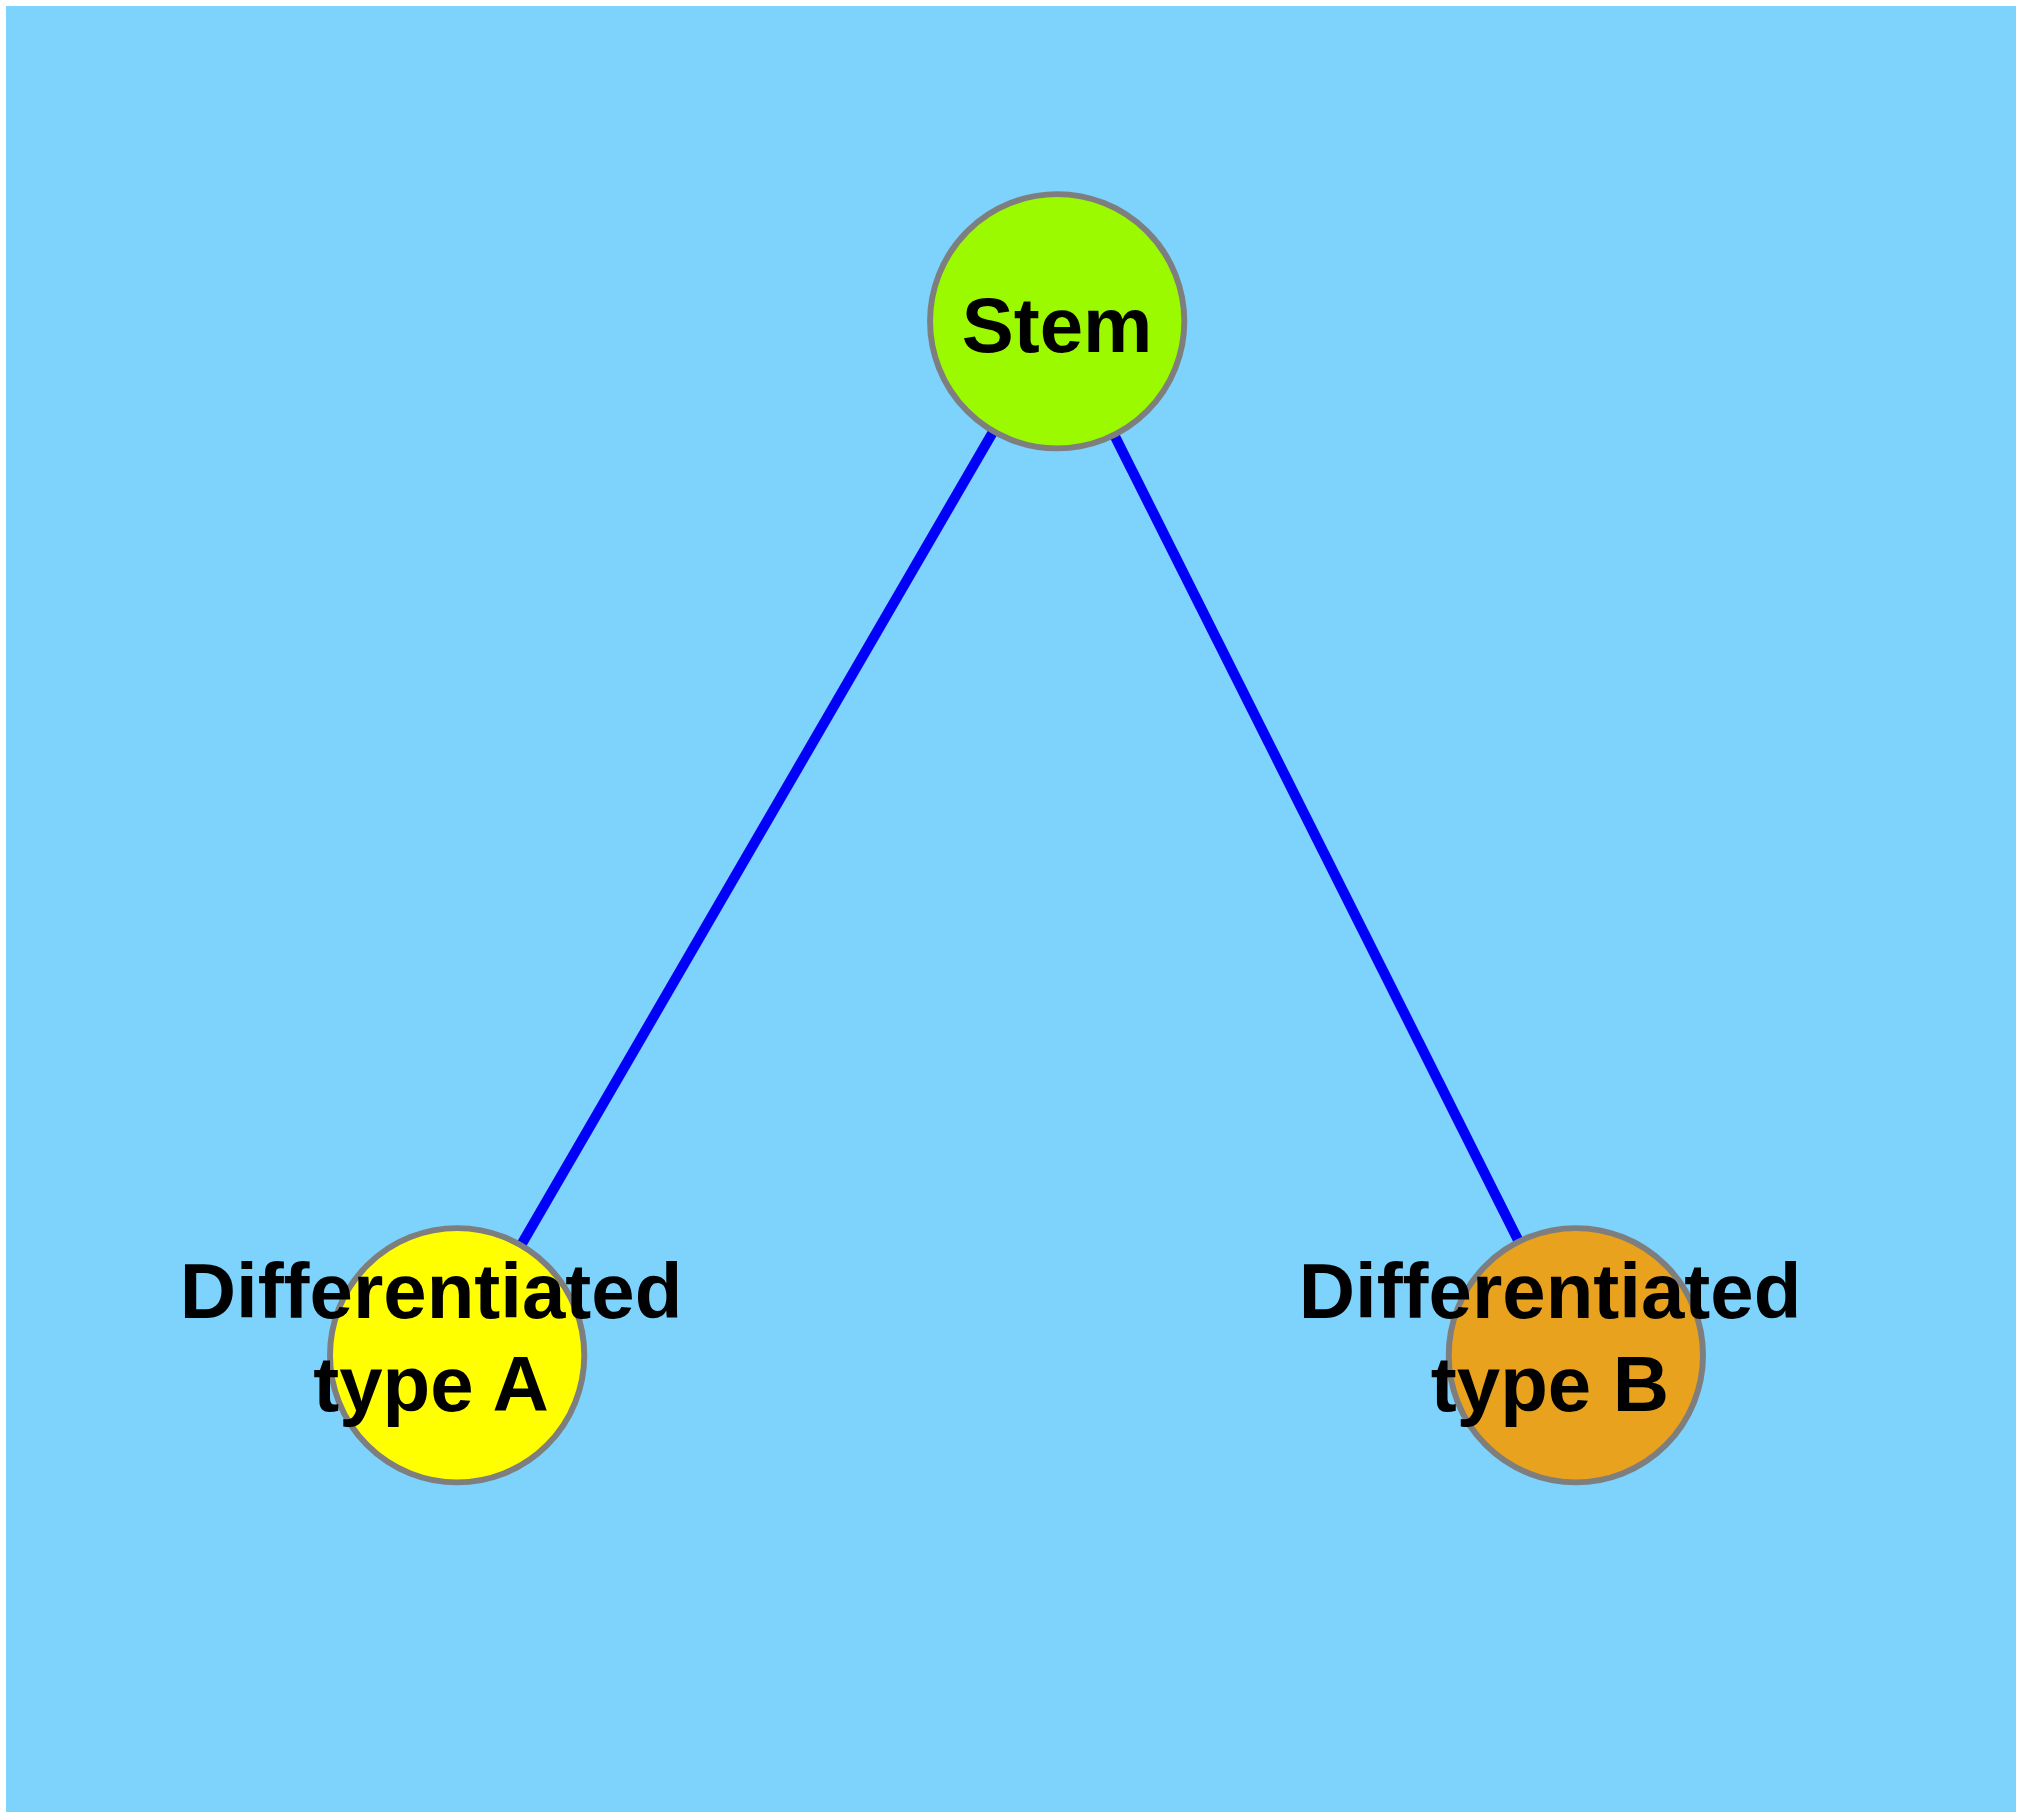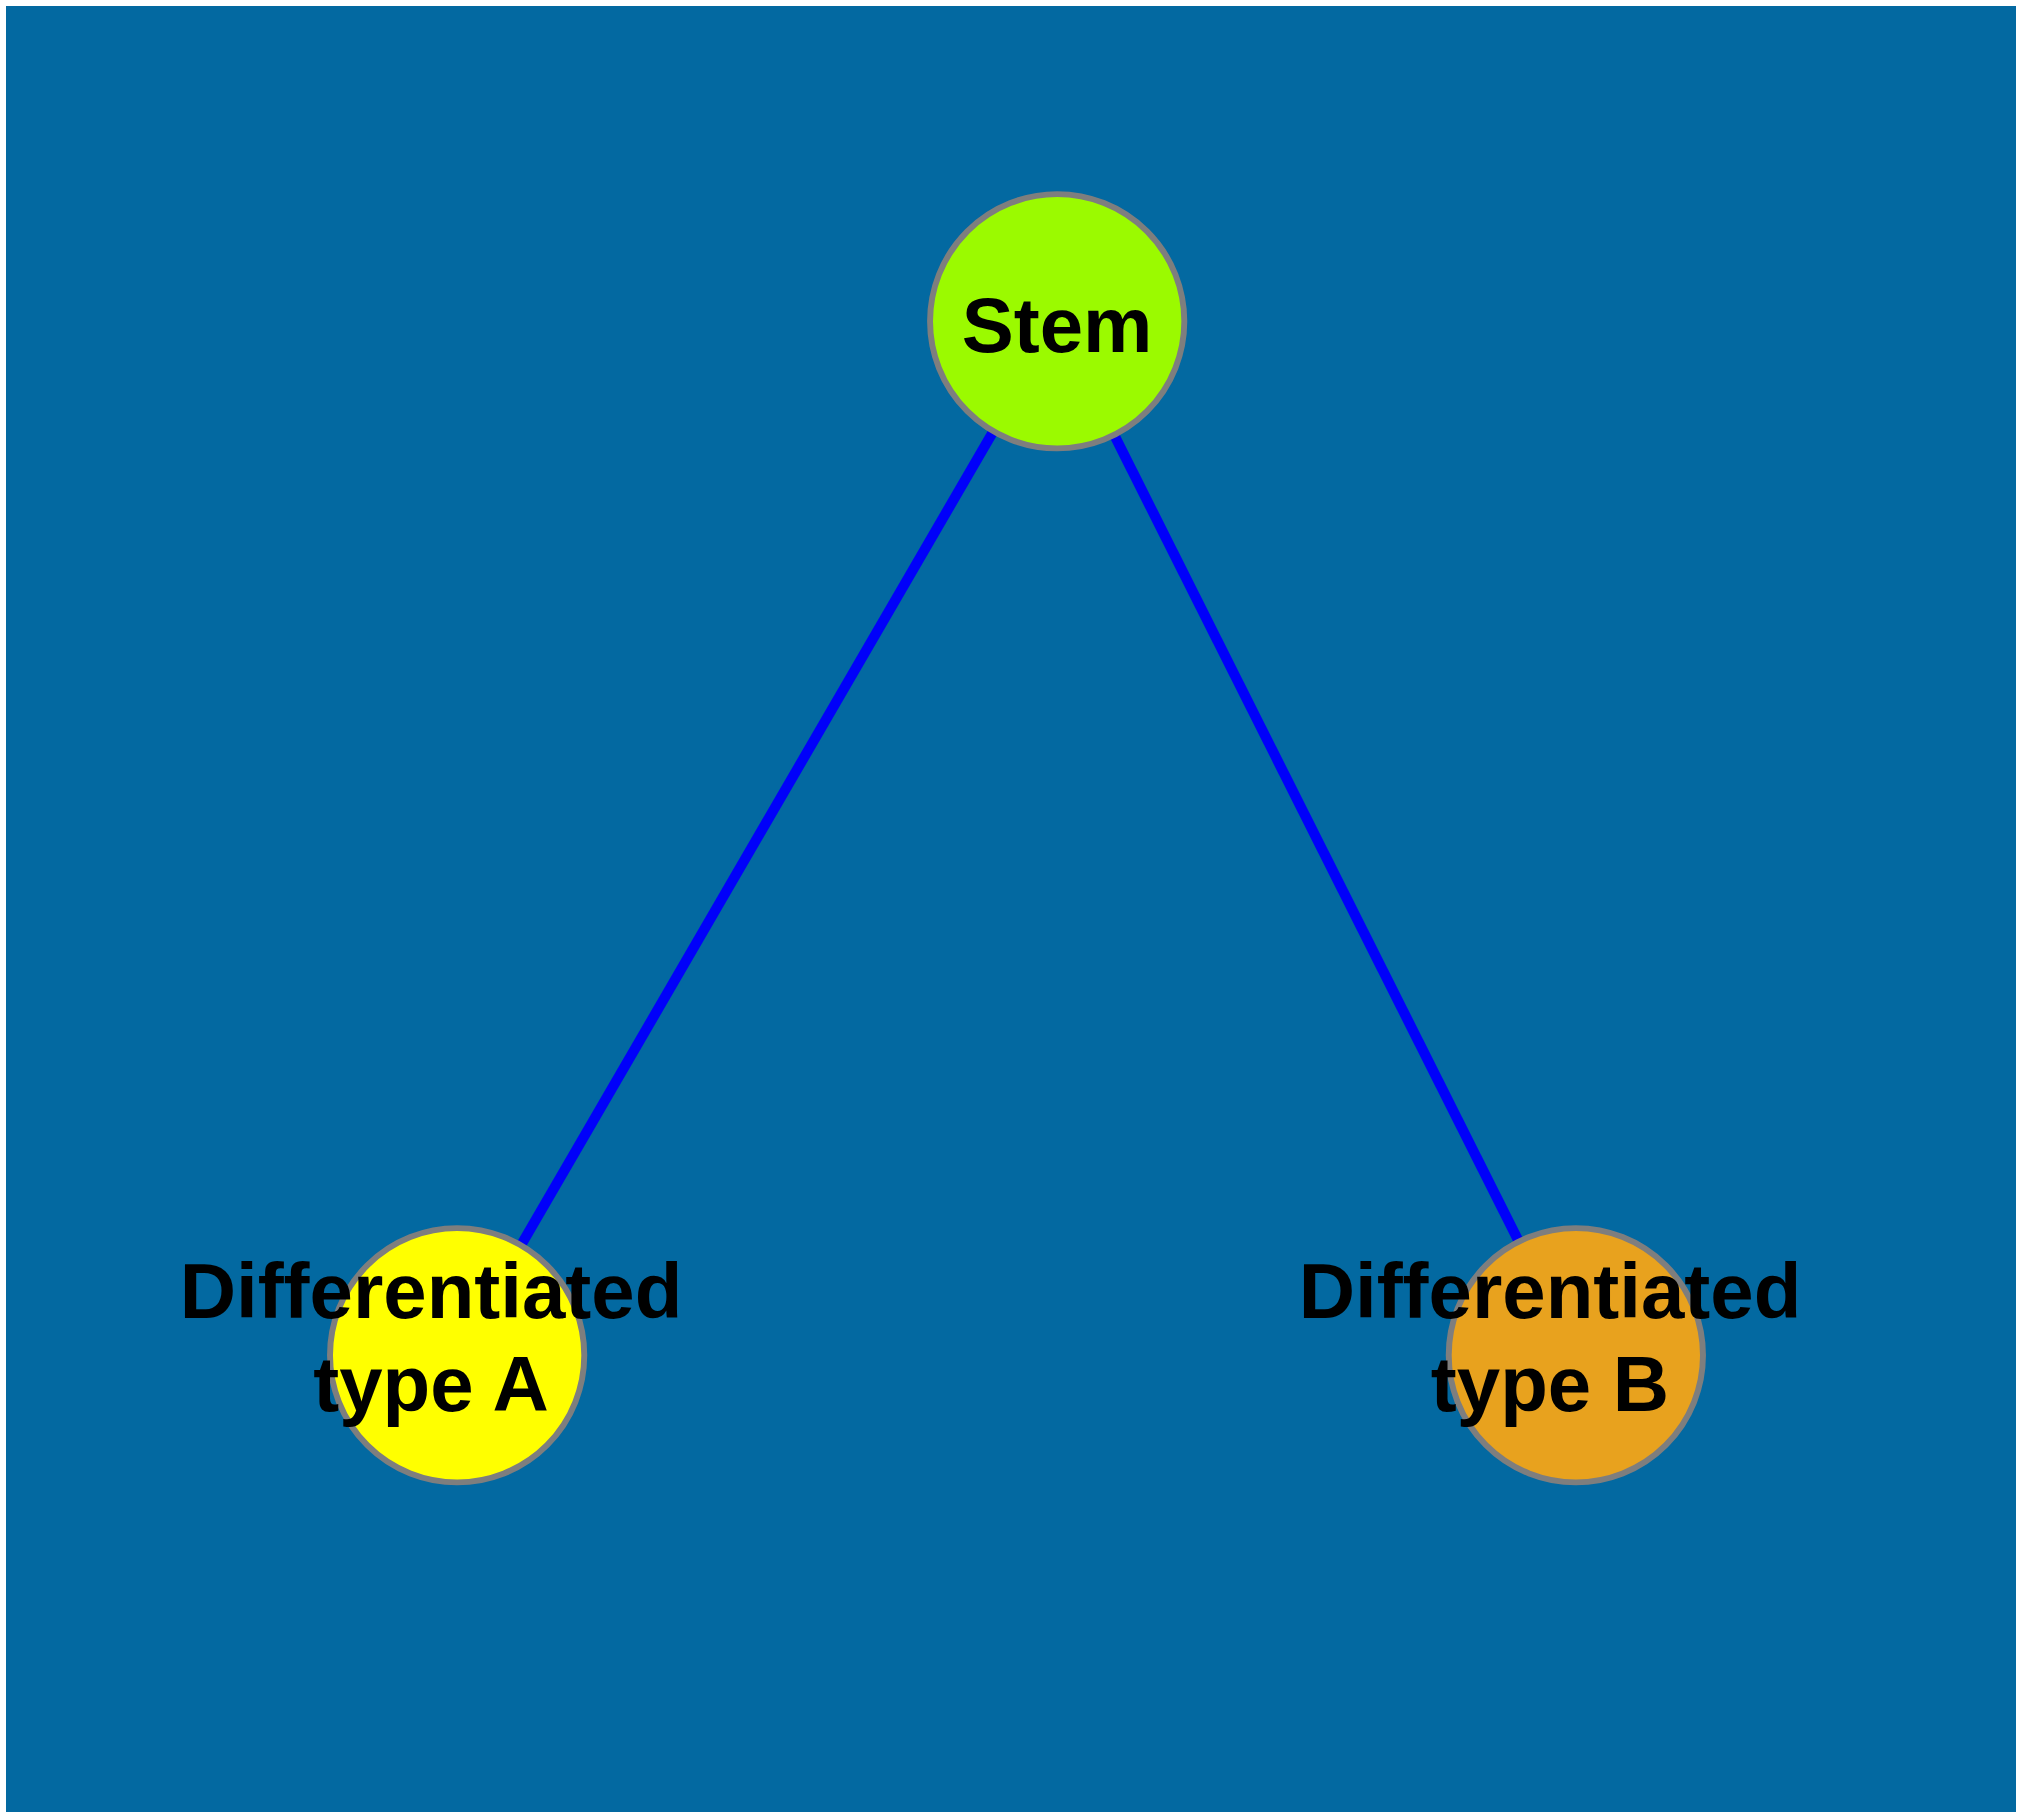--- a/index.html
+++ b/index.html
@@ -16,21 +16,21 @@
     width: 2021px;
     height: 1812px;
     background: #ffffff;
   }
   .canvas {
     position: absolute;
     top: 6px;
     left: 6px;
     right: 5.1px;
     bottom: 0;
-    background: #0369a1;
+    background: #7dd3fc;
   }
   .graph-svg {
     position: absolute;
     top: 0;
     left: 0;
     width: 2021px;
     height: 1812px;
   }
   .edge-line {
     stroke: #0000FA;

